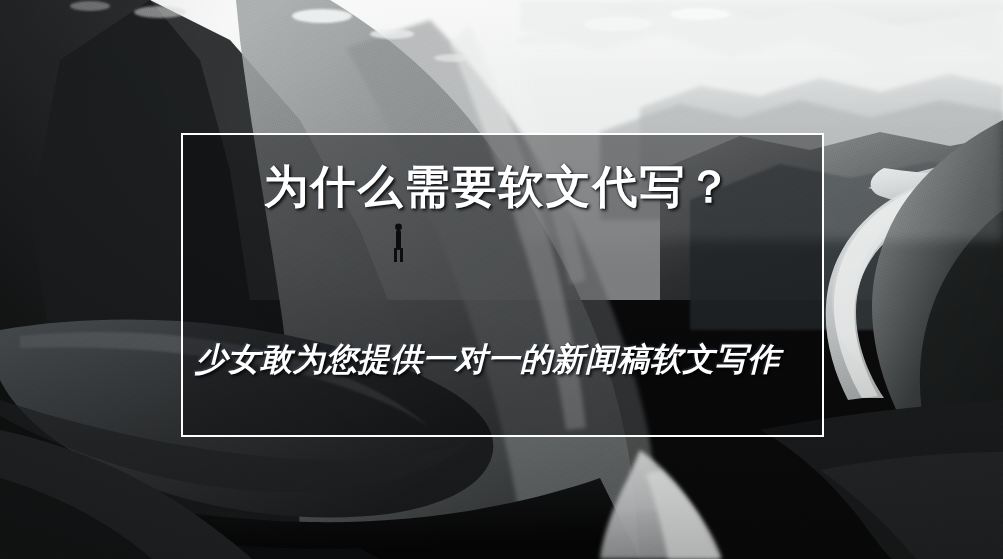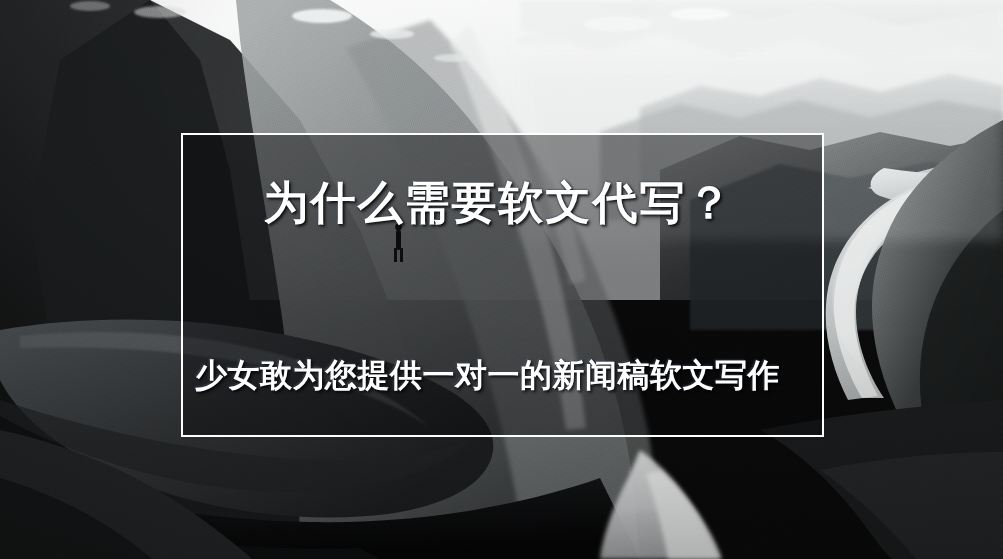--- a/index.html
+++ b/index.html
@@ -59,21 +59,21 @@
     overflow:hidden;
   }
   #card-inner{
     position:absolute;
     inset:0;
     padding:26px 14px 0 6px;
     box-sizing:border-box;
   }
 
   .headline{
-    margin:16px;
+    margin:0;
     text-align:center;
     color:#ffffff;
     font-size:45px;
     font-weight:700;
     letter-spacing:2px;
     line-height:1.15;
     text-shadow:
       0 0 2px rgba(0,0,0,.85),
       2px 2px 3px rgba(0,0,0,.75),
       -1px -1px 2px rgba(120,160,200,.30);
@@ -86,21 +86,21 @@
     font-size:32px;
     font-weight:700;
     line-height:1.62;
     letter-spacing:.5px;
     text-shadow:
       0 0 2px rgba(0,0,0,.85),
       2px 2px 3px rgba(0,0,0,.70),
       -1px -1px 2px rgba(130,170,210,.32);
     white-space:pre-wrap;
   }
-  .bodytext .ln{display:block;}
+  .bodytext .ln{display:block;font-style:italic;}
 </style>
 </head>
 <body>
 
 <div id="stage">
 
   <svg id="photo" viewBox="0 0 1003 559" preserveAspectRatio="none" aria-hidden="true">
     <defs>
       <linearGradient id="gSky" x1="0" y1="0" x2="0.25" y2="1">
         <stop offset="0%" stop-color="#fbfbfb"></stop>

